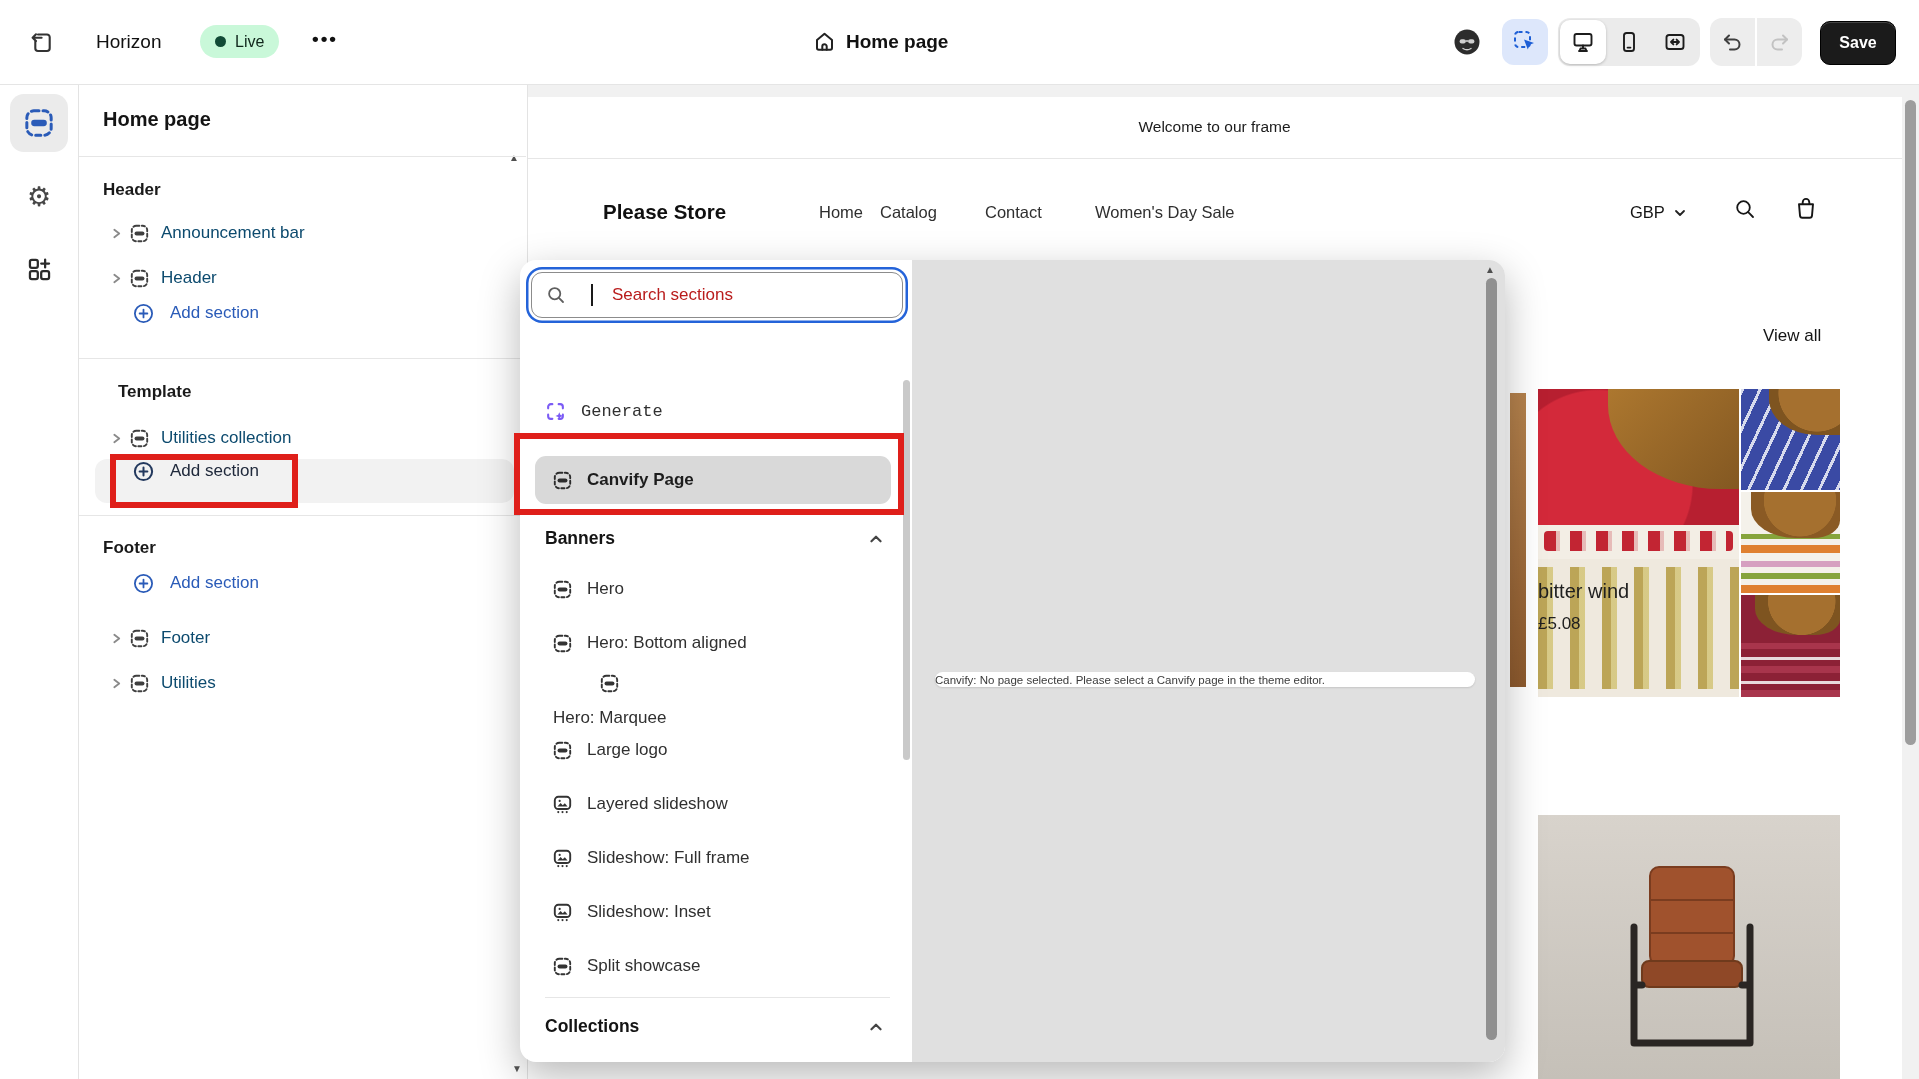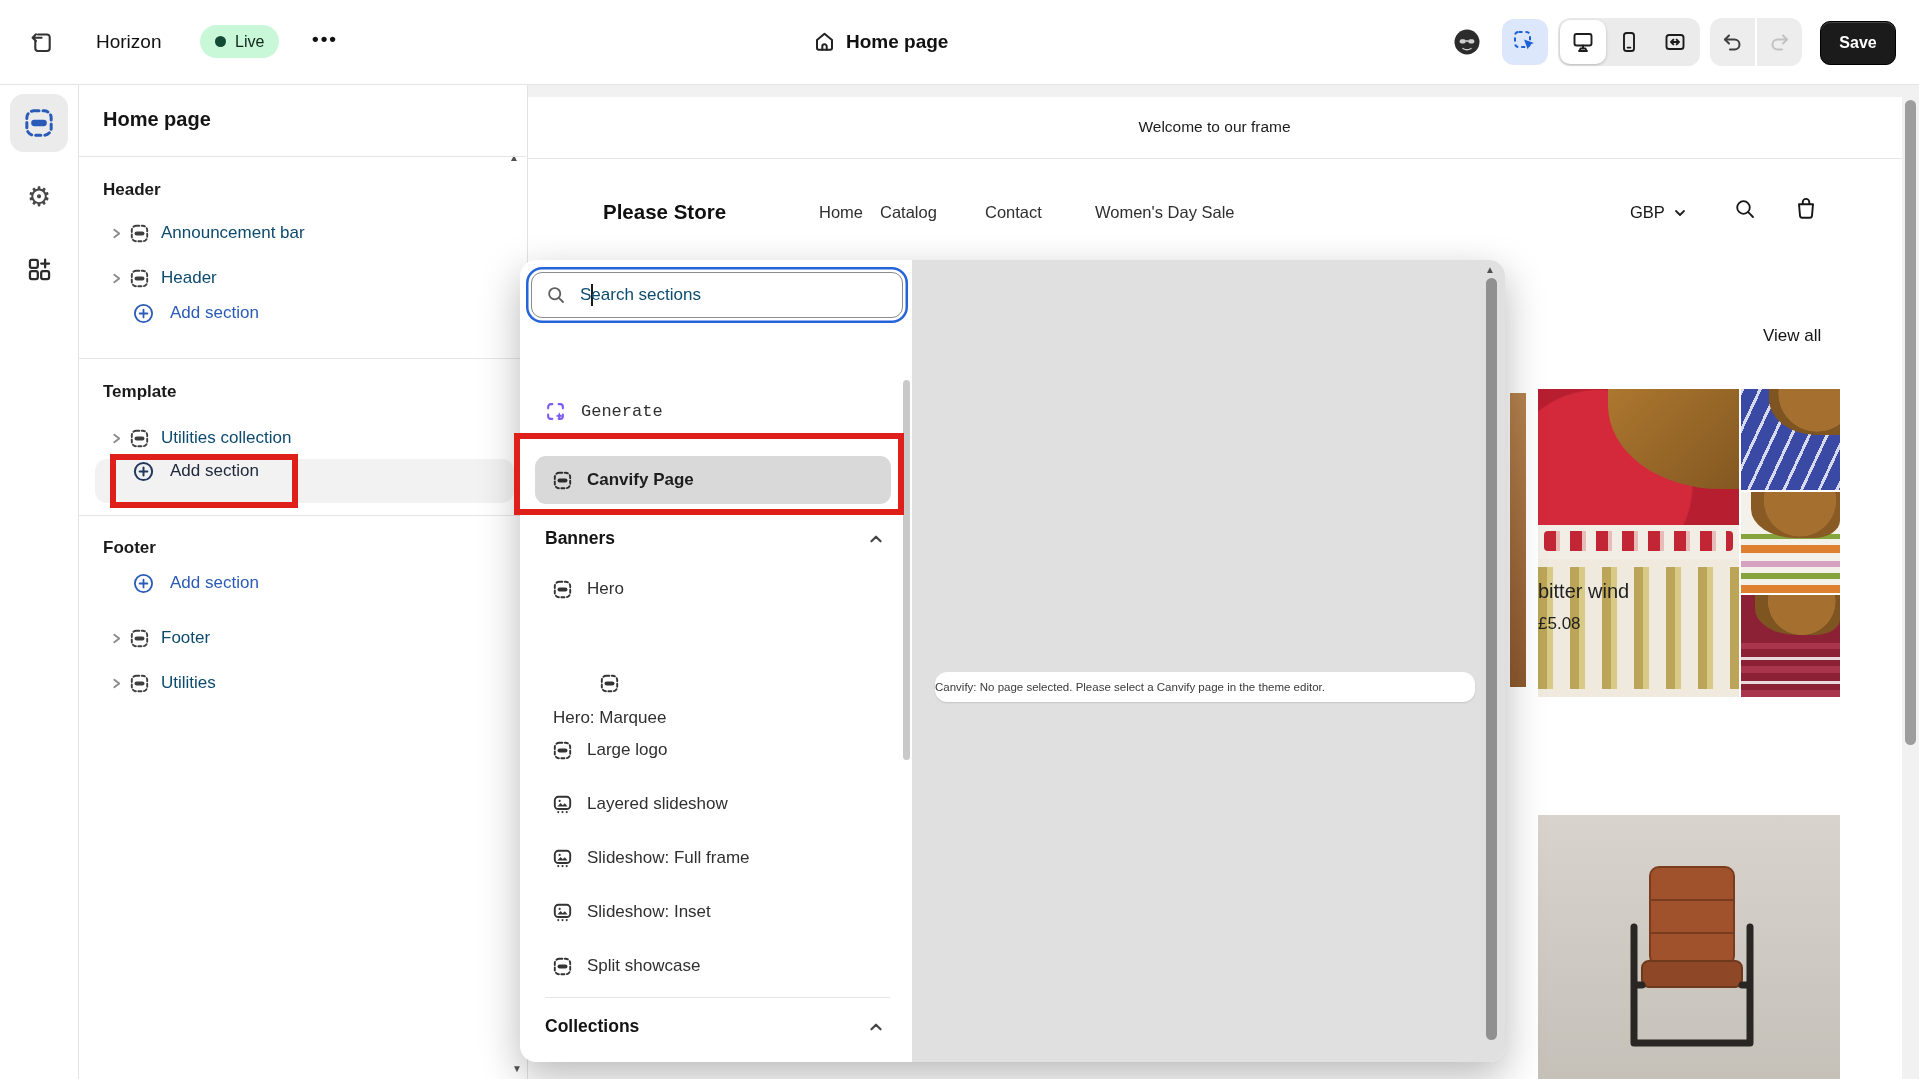--- a/index.html
+++ b/index.html
@@ -37,29 +37,29 @@
   .sf-nav{font-size:16.5px;color:#2f2f2f;}
   .viewall{font-size:17px;color:#141414;}
   .pname{font-size:20px;color:#1f1f1f;}
   .pprice{font-size:17px;color:#202020;}
   .vsb-track{left:1902px;top:97px;width:17px;height:982px;background:#f1f1f1;z-index:3;}
   .vsb-thumb{left:3px;top:3px;width:11px;height:645px;background:#9d9d9d;border-radius:6px;}
   
   .popup{left:520px;top:260px;width:985px;height:802px;background:#fff;border-radius:16px;box-shadow:0 14px 40px rgba(0,0,0,.28);z-index:5;}
   .search{left:11px;top:12px;width:370px;height:44px;background:#fff;border:1.5px solid #8c8c8c;border-radius:11px;box-shadow:0 0 0 2.5px #fff,0 0 0 5px #2463d9;display:flex;align-items:center;}
   .caret{left:59px;top:11px;width:1.5px;height:22px;background:#1a1a1a;}
-  .placeholder{position:absolute;left:48px;font-size:17px;color:#0c4a6e;}
+  .placeholder{position:absolute;left:80px;font-size:17px;color:#b91c1c;}
   .tabs{left:11px;top:70px;width:370px;height:44px;background:#ebebeb;border-radius:11px;display:flex;padding:3px;box-sizing:border-box;}
   .tab{flex:1;display:flex;align-items:center;justify-content:center;font-size:16.5px;color:#262626;border-radius:9px;}
   .tab.active{background:#fff;box-shadow:0 1px 2px rgba(0,0,0,.16);}
   .p-row{position:absolute;display:flex;align-items:center;height:44px;font-size:17px;color:#303030;gap:15px;}
   .p-hdr{position:absolute;font-size:17.5px;font-weight:700;color:#141414;}
   .canvify{left:15px;top:196px;width:356px;height:48px;background:#d9d9d9;border-radius:11px;display:flex;align-items:center;gap:15px;padding-left:18px;box-sizing:border-box;font-size:17px;font-weight:700;color:#1d1d1d;}
   .pane{left:392px;top:0;width:593px;height:802px;background:#e0e0e0;border-radius:0 16px 16px 0;}
-  .msgbar{left:23px;top:412px;width:540px;height:30px;background:#fff;border-radius:12px;box-shadow:0 1px 2px rgba(0,0,0,.12);display:flex;align-items:center;box-sizing:border-box;font-size:11.5px;color:#3b3b3b;}
+  .msgbar{left:23px;top:412px;width:540px;height:15px;background:#fff;border-radius:12px;box-shadow:0 1px 2px rgba(0,0,0,.12);display:flex;align-items:center;box-sizing:border-box;font-size:11.5px;color:#3b3b3b;}
   .pane-thumb{right:8px;top:18px;width:11px;height:762px;background:#909090;border-radius:6px;}
   .list-thumb{left:383px;top:120px;width:7px;height:380px;background:#c9c9c9;border-radius:4px;}
   
   .redbox{border:6px solid #df1f1a;z-index:10;box-sizing:border-box;}
   
   .tile{position:absolute;overflow:hidden;}
 </style>
 </head>
 <body>
 
@@ -290,21 +290,21 @@
     <span>
         <svg width="21" height="21" viewBox="0 0 20 20" fill="none" stroke="currentColor" stroke-width="1.7">
           <circle cx="10" cy="10" r="8.2"></circle>
           <path d="M10 6.3v7.4M6.3 10h7.4" stroke-linecap="round"></path>
         </svg>
       </span>
     <span>Add section</span>
   </div>
 
   <div class="abs divider" style="left:78px;top:358px;width:448px;z-index:3;"></div>
-  <div class="abs grp" style="left:103px;top:382px;z-index:3;">Template</div>
+  <div class="abs grp" style="left:118px;top:382px;z-index:3;">Template</div>
   <div class="abs row" style="left:110px;top:418px;z-index:3;">
     <span class="chev">
         <svg width="13" height="13" viewBox="0 0 12 12" fill="none" stroke="currentColor" stroke-width="1.7" stroke-linecap="round" stroke-linejoin="round">
           <path d="M4 2.5 L8.5 6 L4 9.5"></path>
         </svg>
       </span>
     <span class="sic">
         <svg width="19" height="19" viewBox="0 0 18 18">
           <rect x="1.7" y="1.7" width="14.6" height="14.6" rx="4.2" fill="none" stroke="currentColor" stroke-width="1.8" stroke-dasharray="3 2.3" stroke-linecap="round"></rect>
           <rect x="4.3" y="7.1" width="9.4" height="3.8" rx="1.9" fill="currentColor"></rect>
@@ -408,20 +408,29 @@
 
     <div class="p-row" style="left:33px;top:307px;">
       <span style="color:#333;">
           <svg width="19" height="19" viewBox="0 0 18 18">
             <rect x="1.7" y="1.7" width="14.6" height="14.6" rx="4.2" fill="none" stroke="currentColor" stroke-width="1.8" stroke-dasharray="3 2.3" stroke-linecap="round"></rect>
             <rect x="4.3" y="7.1" width="9.4" height="3.8" rx="1.9" fill="currentColor"></rect>
           </svg>
         </span>
       <span>Hero</span>
     </div>
+    <div class="p-row" style="left:33px;top:361px;">
+      <span style="color:#333;">
+          <svg width="19" height="19" viewBox="0 0 18 18">
+            <rect x="1.7" y="1.7" width="14.6" height="14.6" rx="4.2" fill="none" stroke="currentColor" stroke-width="1.8" stroke-dasharray="3 2.3" stroke-linecap="round"></rect>
+            <rect x="4.3" y="7.1" width="9.4" height="3.8" rx="1.9" fill="currentColor"></rect>
+          </svg>
+        </span>
+      <span>Hero: Bottom aligned</span>
+    </div>
     <div class="p-row" style="left:33px;top:414px;flex-direction:column;">
       <span style="color:#333;">
           <svg width="19" height="19" viewBox="0 0 18 18">
             <rect x="1.7" y="1.7" width="14.6" height="14.6" rx="4.2" fill="none" stroke="currentColor" stroke-width="1.8" stroke-dasharray="3 2.3" stroke-linecap="round"></rect>
             <rect x="4.3" y="7.1" width="9.4" height="3.8" rx="1.9" fill="currentColor"></rect>
           </svg>
         </span>
       <span>Hero: Marquee</span>
     </div>
     <div class="p-row" style="left:33px;top:468px;">

